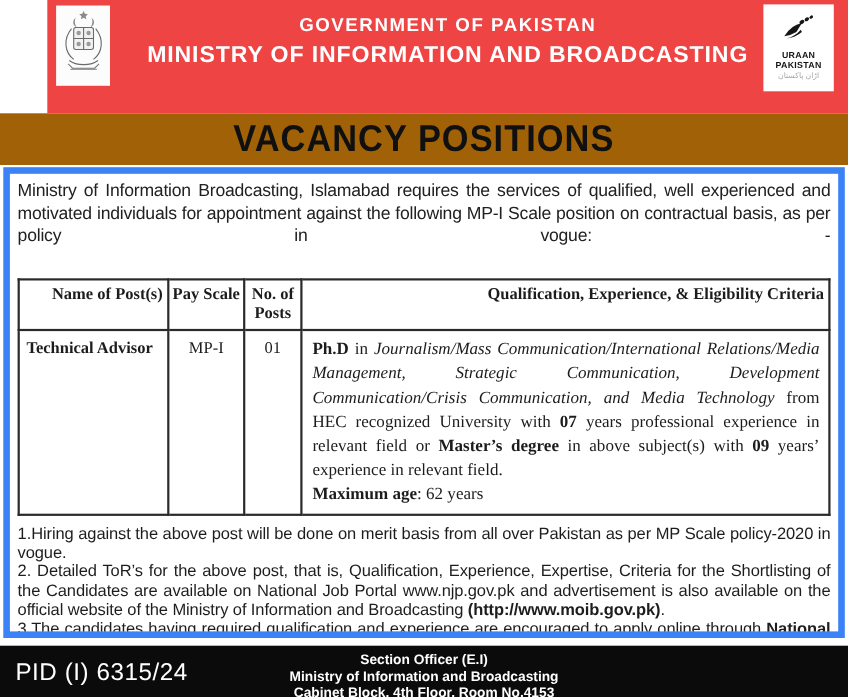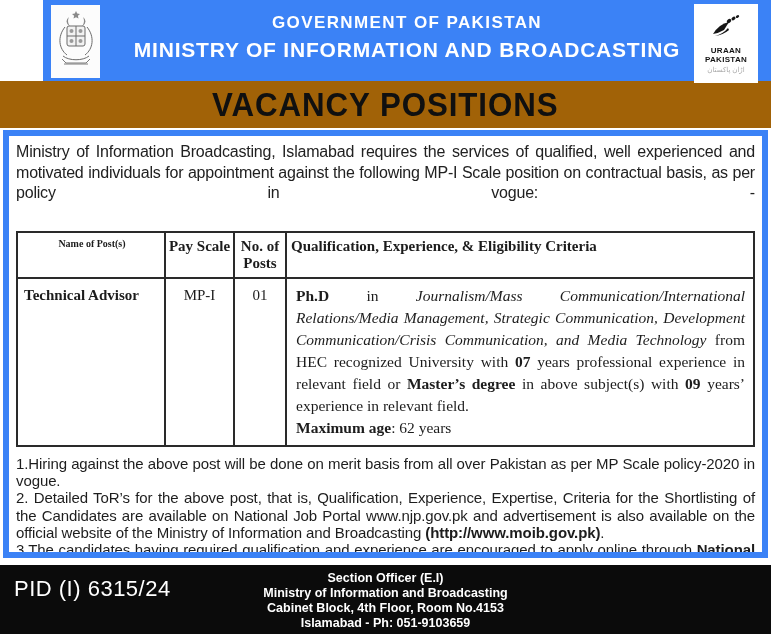--- a/index.html
+++ b/index.html
@@ -7,22 +7,22 @@
   body {
     background: #ffffff;
     font-family: "Liberation Sans", sans-serif;
     color: #1e1e1e;
     overflow: hidden;
     position: relative;
   }
 
   
   .header {
-    height: 81px;
-    background: #3b82f6;
+    height: 103px;
+    background: #ef4444;
     position: relative;
     text-align: center;
     color: #ffffff;
     margin-left: 43px;
   }
   .gov-title {
     padding-top: 13px;
     font-size: 17px;
     font-weight: bold;
     letter-spacing: 1.4px;
@@ -101,24 +101,24 @@
     margin-top: 7px;
     width: 100%;
     border-collapse: collapse;
     font-family: "Liberation Serif", serif;
     color: #1c1c1c;
   }
   table.vacancy th, table.vacancy td {
     border: 2px solid #2a2a2a;
     vertical-align: top;
   }
-  th.h-post  { width: 148px; text-align: center;  padding: 5px 4px 4px 6px; font-size: 10px; }
+  th.h-post  { width: 136px; text-align: right;  padding: 5px 4px 4px 6px; font-size: 15px; }
   th.h-scale { width: 69px;  text-align: center; padding: 5px 2px; font-size: 15px; }
   th.h-posts { width: 52px;  text-align: center; padding: 5px 2px; font-size: 15px; line-height: 17px; }
-  th.h-crit  { text-align: left; padding: 5px 4px; font-size: 15px; }
+  th.h-crit  { text-align: right; padding: 5px 4px; font-size: 15px; }
   td.c-post  { font-weight: bold; padding: 8px 4px 4px 6px; font-size: 15px; }
   td.c-scale { text-align: center; padding: 8px 2px; font-size: 15px; }
   td.c-posts { text-align: center; padding: 8px 2px; font-size: 15px; }
   td.c-crit  {
     padding: 6px 8px 6px 9px;
     font-size: 15.5px;
     line-height: 22px;
     text-align: justify;
     height: 129px;
   }

